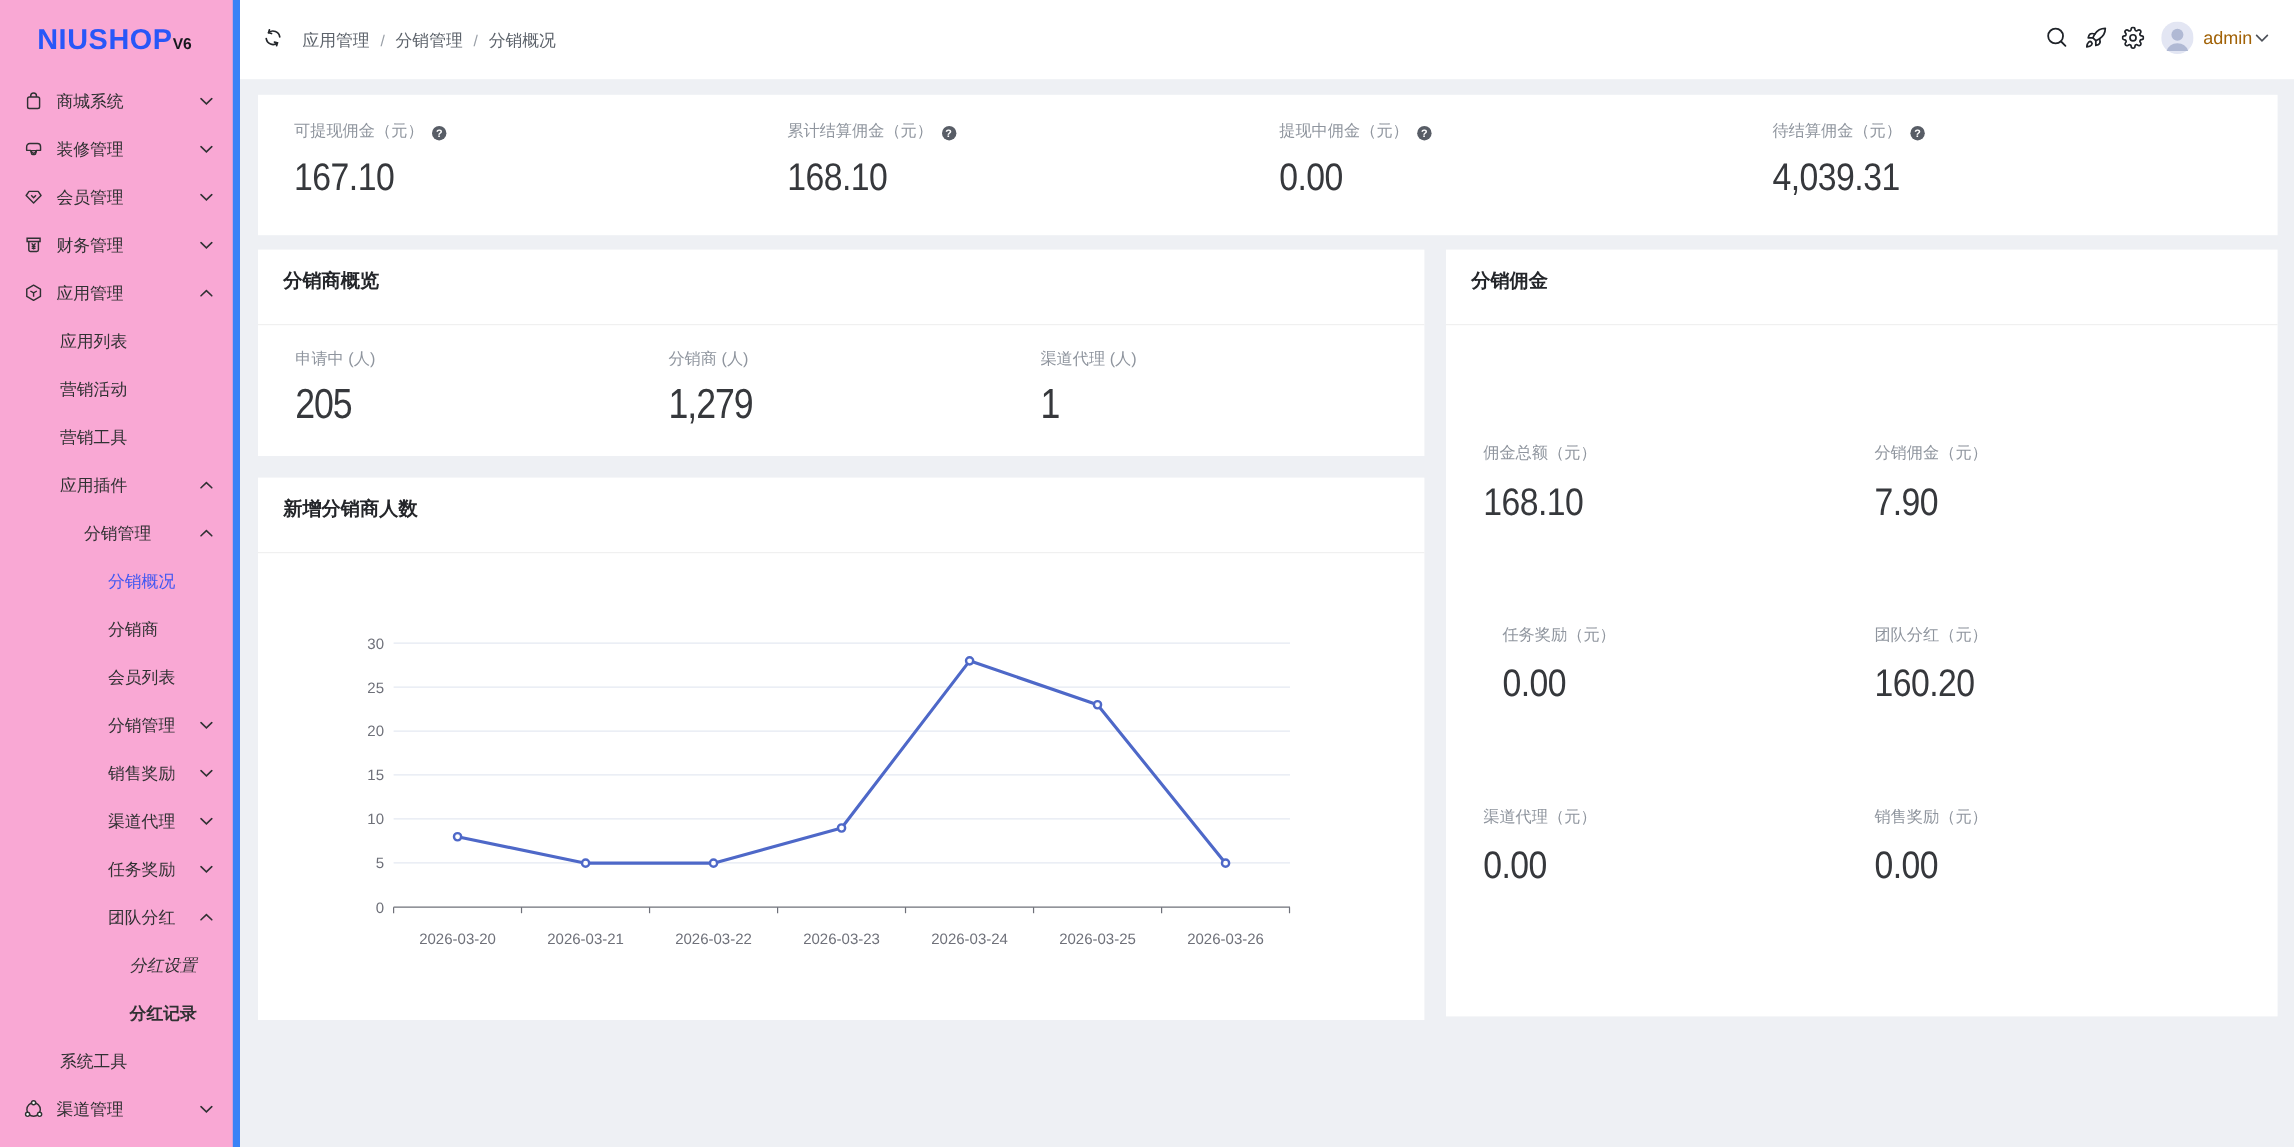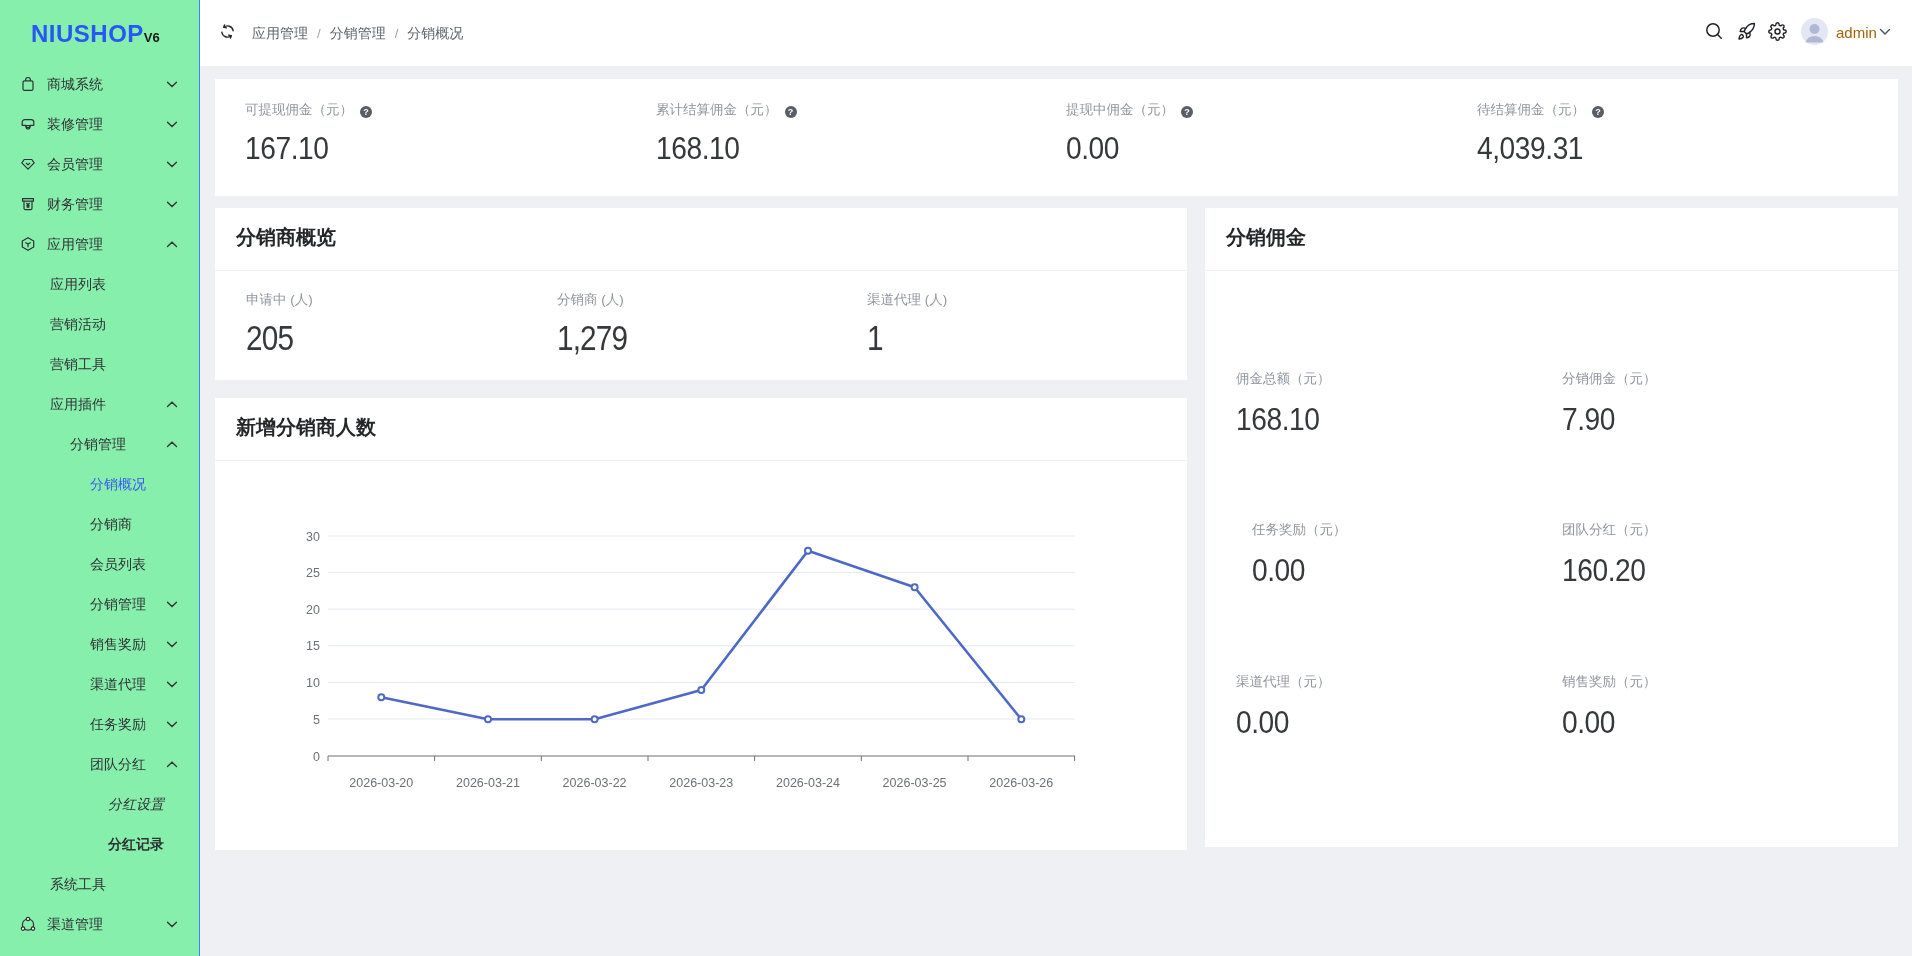--- a/index.html
+++ b/index.html
@@ -8,37 +8,37 @@
 .abs { position:absolute; }
 .card { position:absolute; background:#fff; }
 
 
 #topbar { position:absolute; left:200px; top:0; width:1712px; height:66px; background:#fff; }
 #crumb { position:absolute; left:52px; top:25px; font-size:14px; color:#5d636b; }
 #crumb .sep { color:#9aa0a8; padding:0 9px; font-size:13px; }
 #refresh { position:absolute; left:20px; top:24px; }
 
 
-#sidebar { position:absolute; left:0; top:0; width:200px; height:956px; background:#86efac;
-  border-right:1px solid #3b82f6; z-index:5; }
+#sidebar { position:absolute; left:0; top:0; width:200px; height:956px; background:#f9a8d4;
+  border-right:6px solid #3b82f6; z-index:5; }
 #logo { position:absolute; left:31px; top:20px; }
 #logo .nm { font-size:24px; font-weight:bold; color:#2857f8; letter-spacing:0.5px; }
 #logo .v { font-size:13px; font-weight:bold; color:#16181d; }
 .mi { position:absolute; left:0; width:200px; height:40px; line-height:40px; font-size:14px; color:#303133; }
 .mi .txt { position:absolute; top:0; }
 .mi svg.ic { position:absolute; left:20px; top:12px; }
 .mi svg.ch { position:absolute; left:166px; top:17px; }
 .mi.active { color:#3f57f2; }
 
 
 #stats { left:215px; top:79px; width:1683px; height:117px; }
 #overview { left:215px; top:208px; width:972px; height:172px; }
 #chartcard { left:215px; top:398px; width:972px; height:452px; }
 #commission { left:1205px; top:208px; width:693px; height:639px; }
-.ctitle { position:absolute; left:21px; top:16px; font-size:20px; font-weight:bold; color:#24262a; }
+.ctitle { position:absolute; left:21px; top:16px; font-size:16px; font-weight:bold; color:#24262a; }
 .cdivider { position:absolute; left:0; width:100%; height:1px; background:#f0f0f0; }
 .slabel { font-size:13.5px; color:#8f959e; white-space:nowrap; }
 .sval { font-size:32px; color:#36383c; letter-spacing:-0.5px; white-space:nowrap; transform:scaleX(0.88); transform-origin:0 50%; }
 .bval { font-size:35px !important; letter-spacing:-1px !important; transform:scaleX(0.85) !important; }
 .qmark { display:inline-block; width:12px; height:12px; border-radius:50%; background:#585d66;
   color:#fff; font-size:9px; font-weight:bold; text-align:center; line-height:12px;
   vertical-align:-1px; margin-left:7px; }
 </style>
 </head>
 <body>

